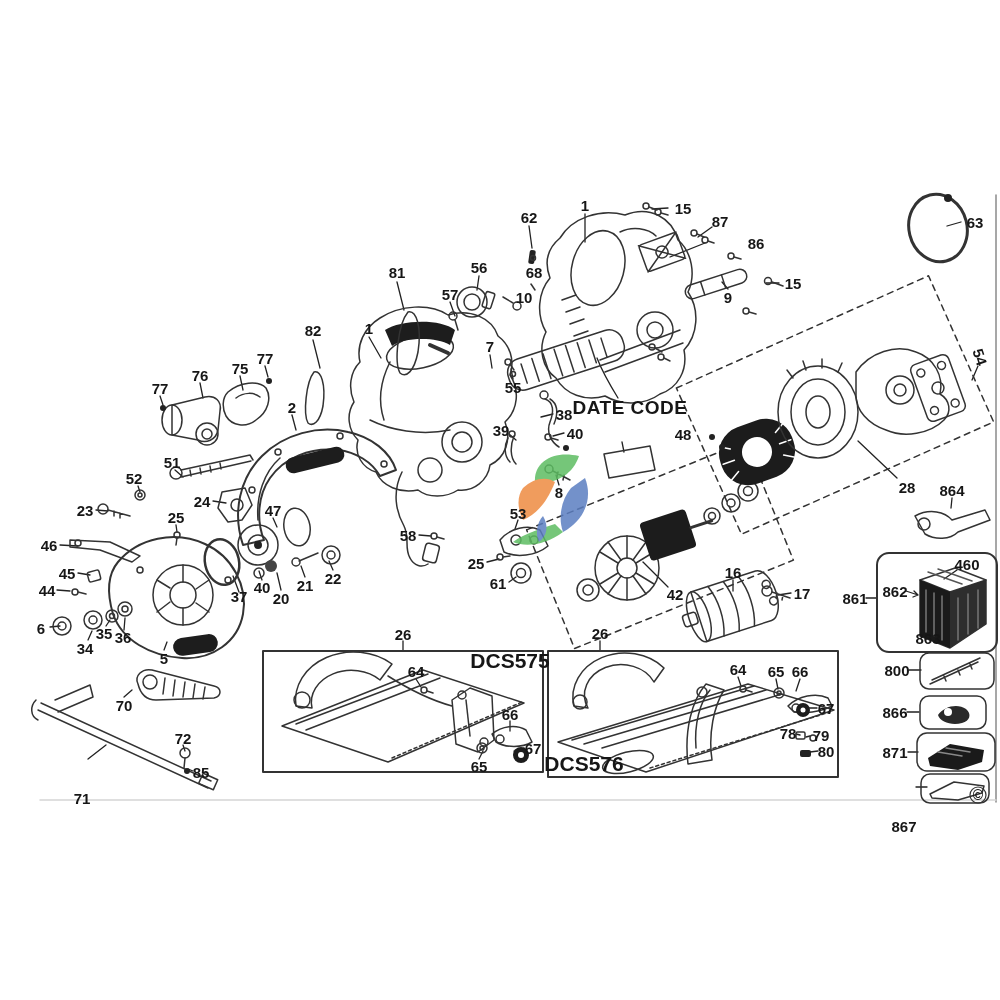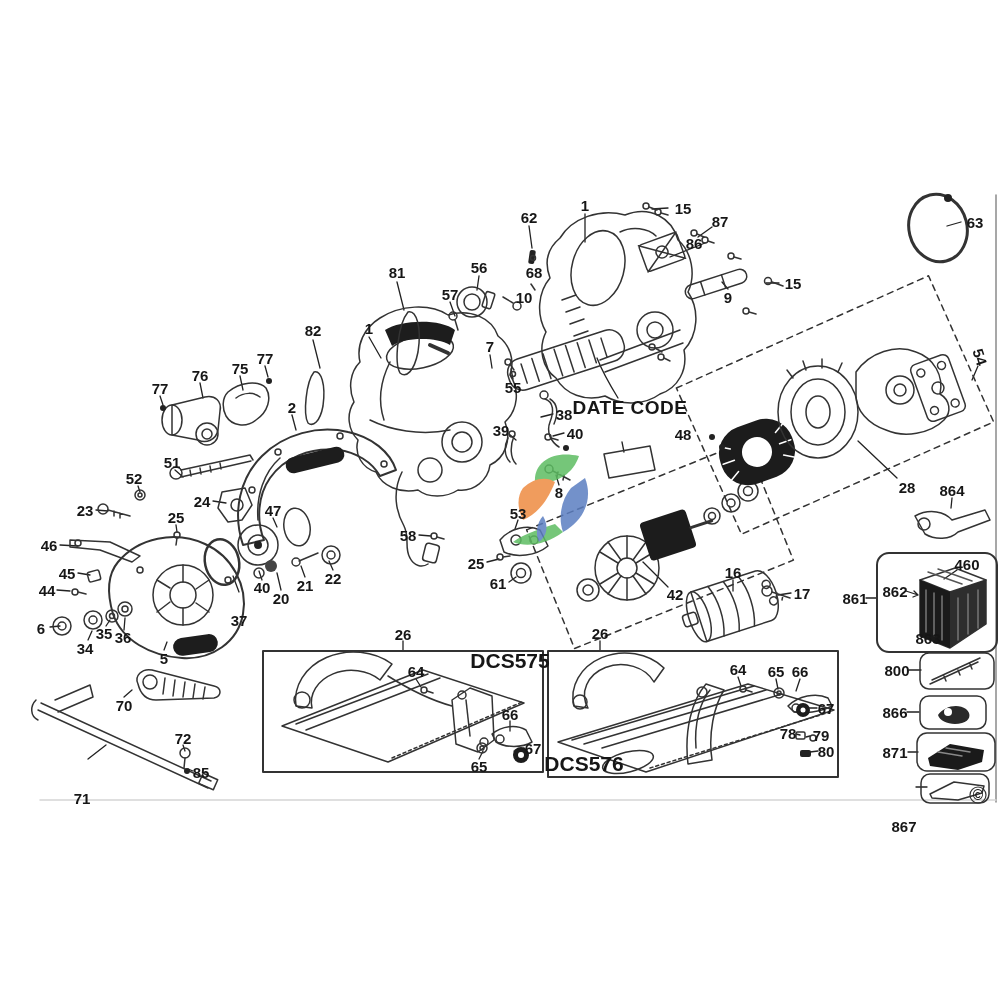--- a/index.html
+++ b/index.html
@@ -468,21 +468,21 @@
 <div class="txt model" style="left:510px;top:661px">DCS575</div>
 <div class="txt model" style="left:584px;top:764px">DCS576</div>
 
 <div>
       <div class="callout" style="left: 529px; top: 217px; transform: translate(-50%, -50%);">62</div>
       <div class="callout" style="left: 534px; top: 272px; transform: translate(-50%, -50%);">68</div>
       <div class="callout" style="left: 524px; top: 297px; transform: translate(-50%, -50%);">10</div>
       <div class="callout" style="left: 585px; top: 205px; transform: translate(-50%, -50%);">1</div>
       <div class="callout" style="left: 683px; top: 208px; transform: translate(-50%, -50%);">15</div>
       <div class="callout" style="left: 720px; top: 221px; transform: translate(-50%, -50%);">87</div>
-      <div class="callout" style="left: 694px; top: 243px; transform: translate(-50%, -50%); text-align: right;">86</div>
+      <div class="callout" style="left: 756px; top: 243px; transform: translate(-50%, -50%); text-align: right;">86</div>
       <div class="callout" style="left: 728px; top: 297px; transform: translate(-50%, -50%);">9</div>
       <div class="callout" style="left: 793px; top: 283px; transform: translate(-50%, -50%);">15</div>
       <div class="callout" style="left: 975px; top: 222px; transform: translate(-50%, -50%);">63</div>
       <div class="callout" style="left: 397px; top: 272px; transform: translate(-50%, -50%);">81</div>
       <div class="callout" style="left: 313px; top: 330px; transform: translate(-50%, -50%);">82</div>
       <div class="callout" style="left: 369px; top: 328px; transform: translate(-50%, -50%);">1</div>
       <div class="callout" style="left: 450px; top: 294px; transform: translate(-50%, -50%);">57</div>
       <div class="callout" style="left: 479px; top: 267px; transform: translate(-50%, -50%);">56</div>
       <div class="callout" style="left: 490px; top: 346px; transform: translate(-50%, -50%);">7</div>
       <div class="callout" style="left: 513px; top: 387px; transform: translate(-50%, -50%);">55</div>
@@ -497,21 +497,21 @@
       <div class="callout" style="left: 202px; top: 501px; transform: translate(-50%, -50%);">24</div>
       <div class="callout" style="left: 176px; top: 517px; transform: translate(-50%, -50%);">25</div>
       <div class="callout" style="left: 49px; top: 545px; transform: translate(-50%, -50%);">46</div>
       <div class="callout" style="left: 67px; top: 573px; transform: translate(-50%, -50%);">45</div>
       <div class="callout" style="left: 47px; top: 590px; transform: translate(-50%, -50%);">44</div>
       <div class="callout" style="left: 41px; top: 628px; transform: translate(-50%, -50%);">6</div>
       <div class="callout" style="left: 85px; top: 648px; transform: translate(-50%, -50%);">34</div>
       <div class="callout" style="left: 104px; top: 633px; transform: translate(-50%, -50%);">35</div>
       <div class="callout" style="left: 123px; top: 637px; transform: translate(-50%, -50%);">36</div>
       <div class="callout" style="left: 273px; top: 510px; transform: translate(-50%, -50%);">47</div>
-      <div class="callout" style="left: 239px; top: 620px; transform: translate(-50%, -50%);">37</div>
+      <div class="callout" style="left: 239px; top: 596px; transform: translate(-50%, -50%);">37</div>
       <div class="callout" style="left: 262px; top: 587px; transform: translate(-50%, -50%);">40</div>
       <div class="callout" style="left: 281px; top: 598px; transform: translate(-50%, -50%);">20</div>
       <div class="callout" style="left: 305px; top: 585px; transform: translate(-50%, -50%);">21</div>
       <div class="callout" style="left: 333px; top: 578px; transform: translate(-50%, -50%);">22</div>
       <div class="callout" style="left: 164px; top: 658px; transform: translate(-50%, -50%);">5</div>
       <div class="callout" style="left: 124px; top: 705px; transform: translate(-50%, -50%);">70</div>
       <div class="callout" style="left: 82px; top: 767px; transform: translate(-50%, -50%); margin-top: 31px;">71</div>
       <div class="callout" style="left: 183px; top: 738px; transform: translate(-50%, -50%);">72</div>
       <div class="callout" style="left: 201px; top: 772px; transform: translate(-50%, -50%);">85</div>
       <div class="callout" style="left: 564px; top: 414px; transform: translate(-50%, -50%); text-align: center;">38</div>

